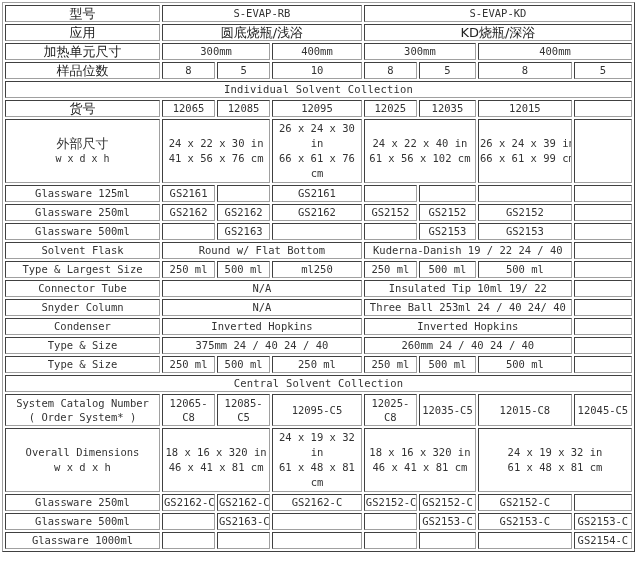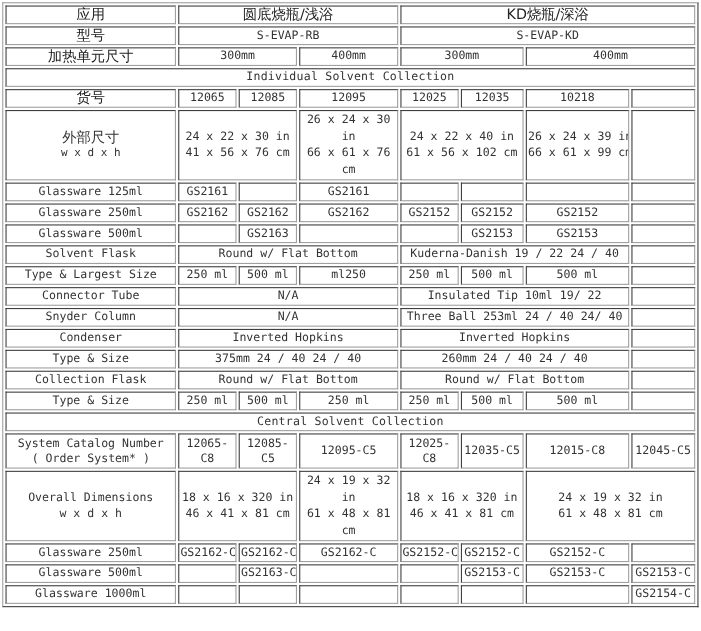--- a/index.html
+++ b/index.html
@@ -46,53 +46,63 @@
         <col style="width:52px">
         <col style="width:88px">
     <col style="width:52px">
         <col style="width:56px">
         <col style="width:92px">
         <col style="width:57px">
   </colgroup>
 
   <tbody>
         <tr>
+    <td class="cn">型号</td>
+    <td colspan="3">S-EVAP-RB</td>
+    <td colspan="4">S-EVAP-KD</td>
+  </tr>
+
+  <tr>
     <td class="cn">应用</td>
     <td colspan="3" class="cn">圆底烧瓶/浅浴</td>
     <td colspan="4" class="cn">KD烧瓶/深浴</td>
-  </tr>
-
-  <tr>
-    <td class="cn">型号</td>
-    <td colspan="3">S-EVAP-RB</td>
-    <td colspan="4">S-EVAP-KD</td>
   </tr>
 
   <tr>
     <td class="cn">加热单元尺寸</td>
     <td colspan="2">300mm</td>
     <td>400mm</td>
     <td colspan="2">300mm</td>
     <td colspan="2">400mm</td>
   </tr>
 
+  <tr>
+    <td class="cn">样品位数</td>
+    <td>8</td>
+    <td>5</td>
+    <td>10</td>
+    <td>8</td>
+    <td>5</td>
+    <td>8</td>
+    <td>5</td>
+  </tr>
 
   <tr>
     <td colspan="8" class="section">Individual Solvent Collection</td>
   </tr>
 
   <tr>
     <td class="cn">货号</td>
     <td>12065</td>
     <td>12085</td>
     <td>12095</td>
     <td>12025</td>
     <td>12035</td>
 
-    <td>10218</td>
+    <td>12015</td>
     <td></td>
   </tr>
 
   <tr>
     <td class="tall">
       <span class="ln cn" style="font-family:Liberation Serif, serif;font-size:13px;">外部尺寸</span>
       <span class="sub">w x d x h</span>
     </td>
     <td colspan="2" class="tall">
       <span class="ln">24 x 22 x 30 in</span>
@@ -180,26 +190,20 @@
     <td colspan="3">Inverted Hopkins</td>
     <td></td>
   </tr>
   <tr>
     <td>Type &amp; Size</td>
     <td colspan="3">375mm 24 / 40 24 / 40</td>
     <td colspan="3">260mm 24 / 40 24 / 40</td>
     <td></td>
   </tr>
   <tr>
-    <td>Collection Flask</td>
-    <td colspan="3">Round w/ Flat Bottom</td>
-    <td colspan="3">Round w/ Flat Bottom</td>
-    <td></td>
-  </tr>
-  <tr>
     <td>Type &amp; Size</td>
     <td>250 ml</td>
     <td>500 ml</td>
     <td>250 ml</td>
     <td>250 ml</td>
     <td>500 ml</td>
     <td>500 ml</td>
     <td></td>
   </tr>
 

